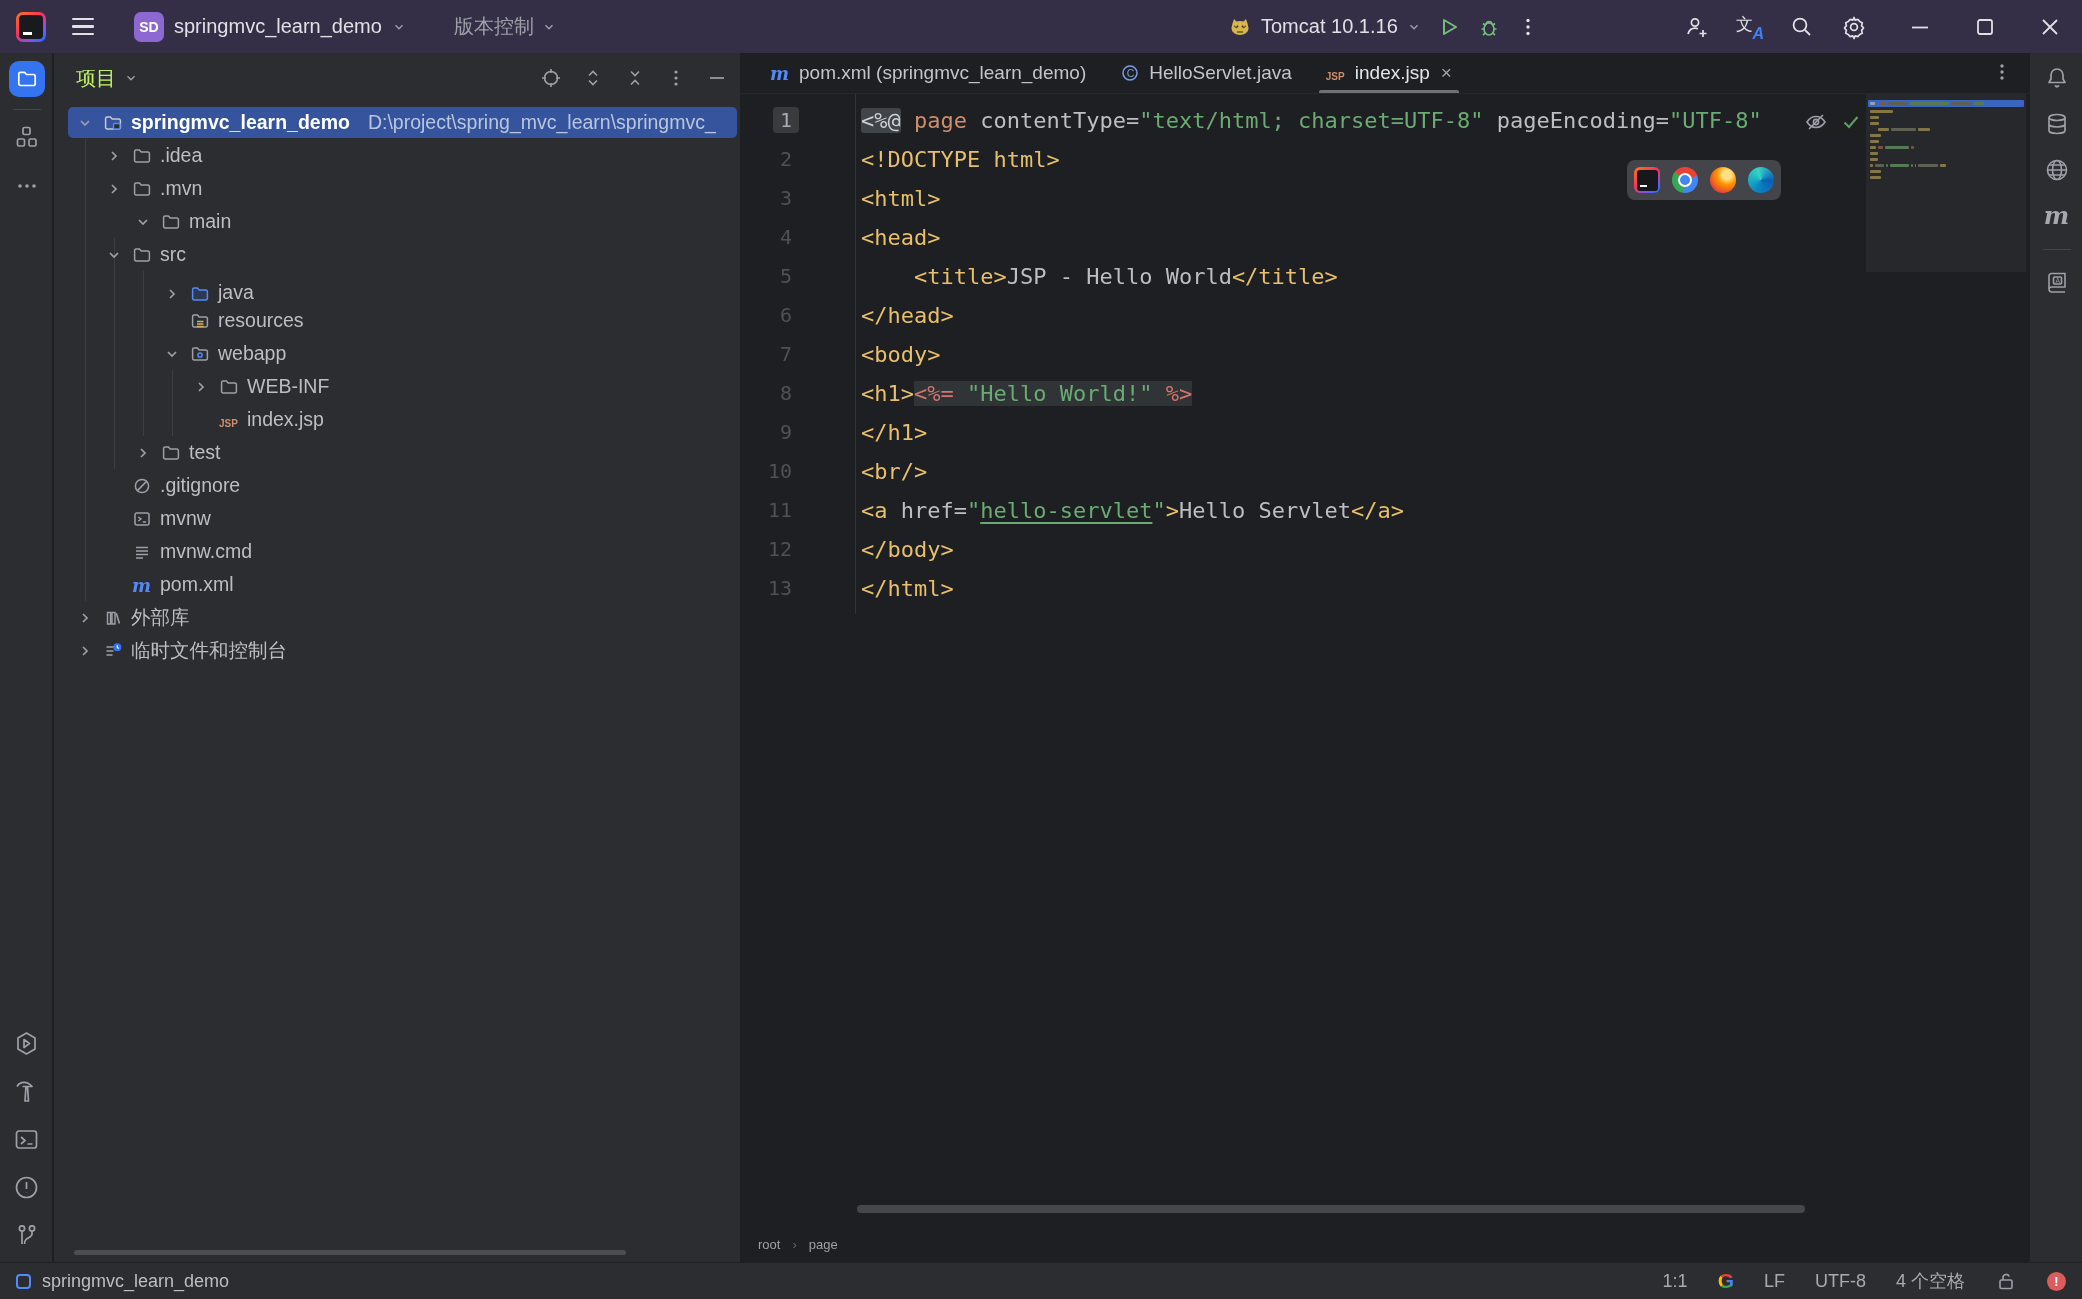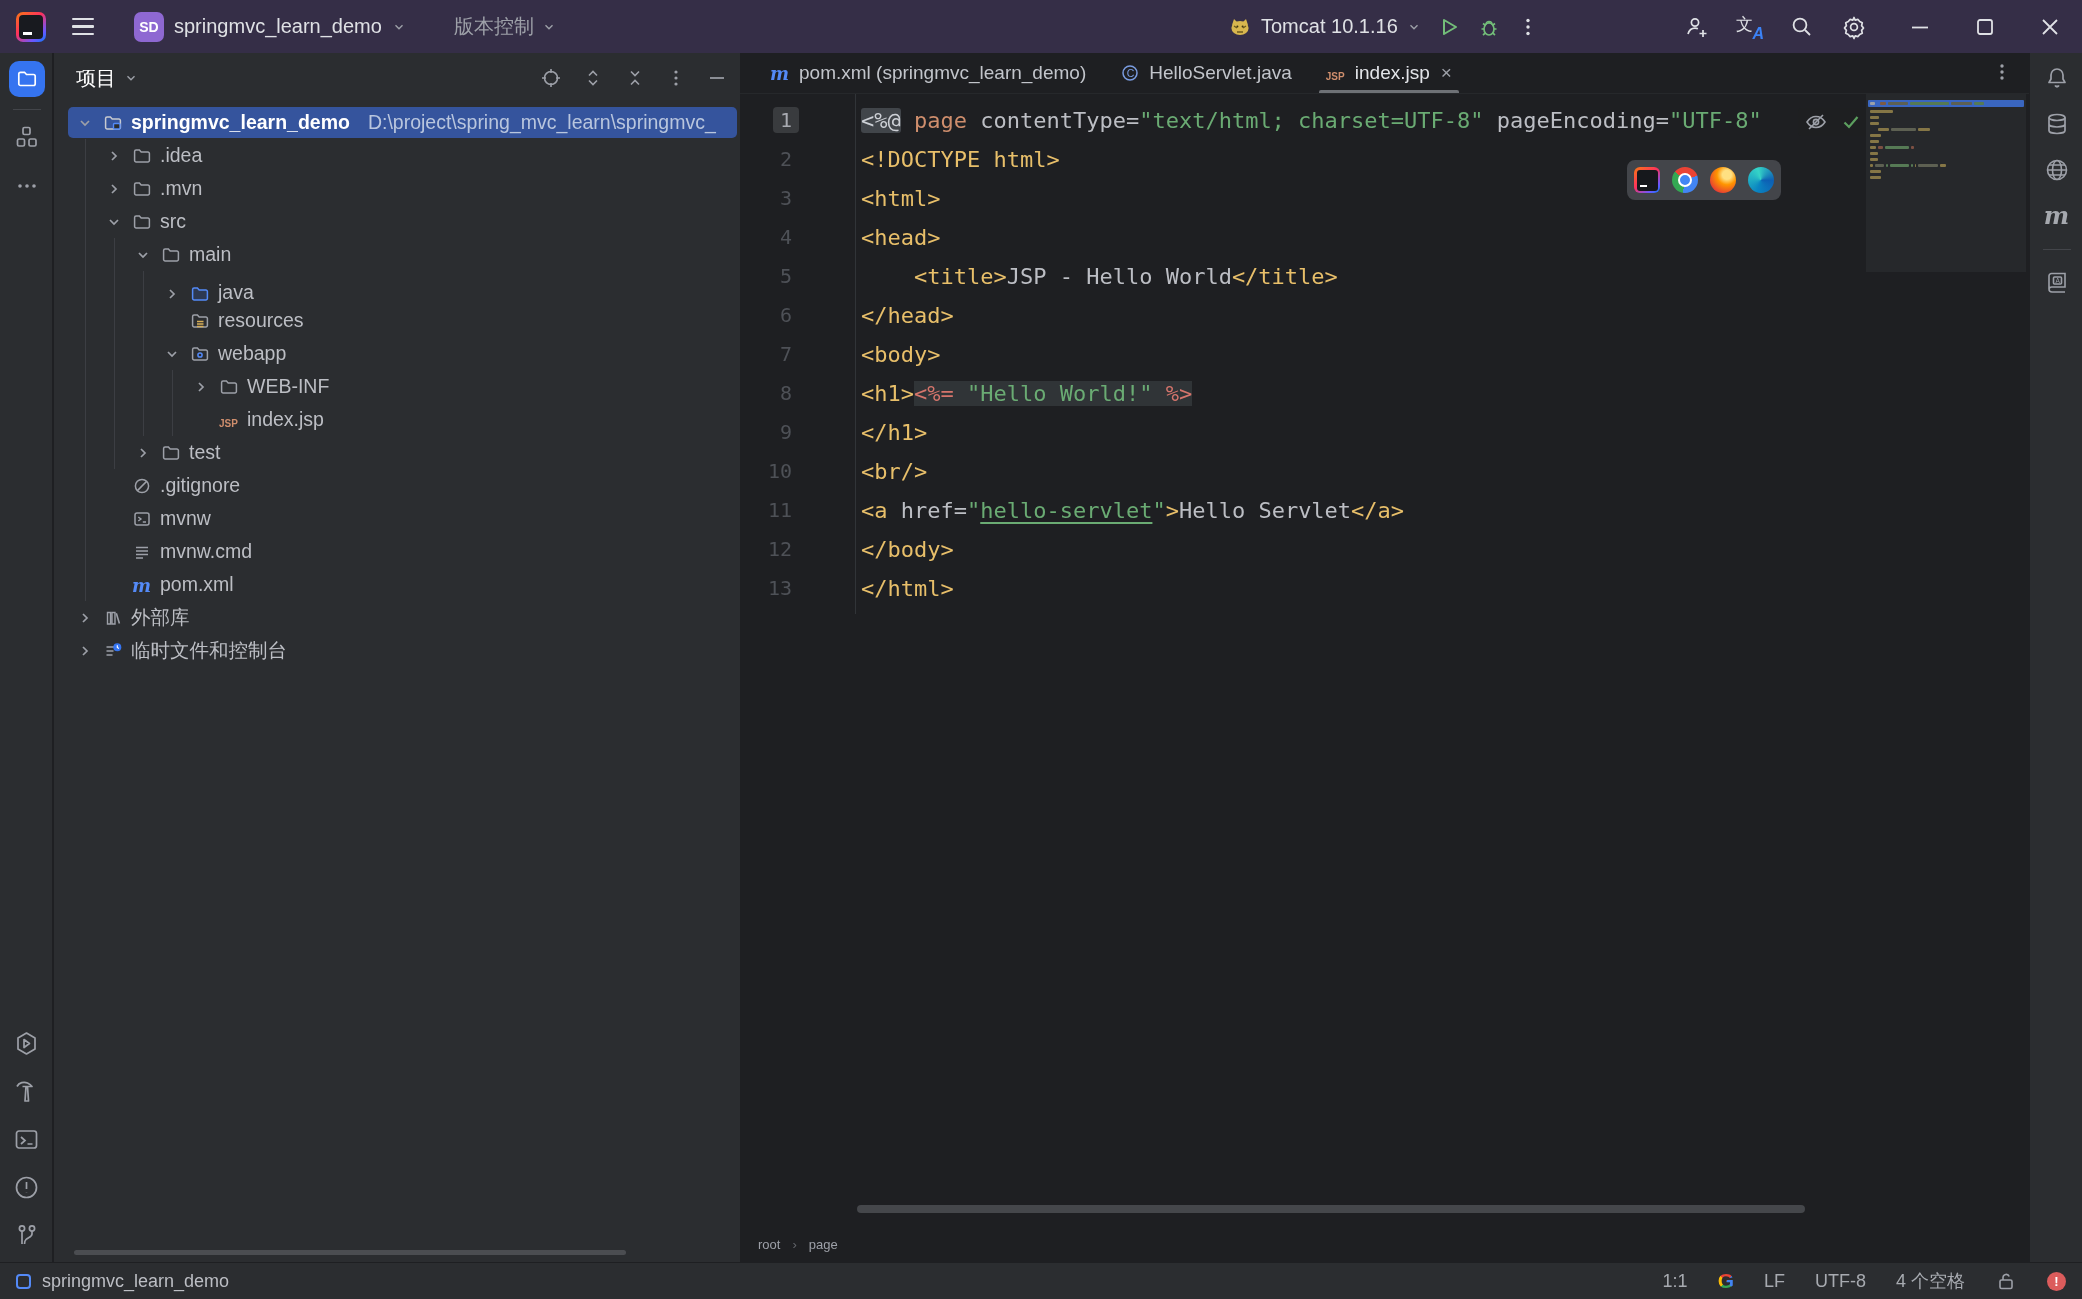--- a/index.html
+++ b/index.html
@@ -55,21 +55,21 @@
   .stripe-div { width:28px; height:1px; background:#43454a; margin:12px 0; }
   .maven-m-stripe { font-family:"DejaVu Serif",serif; font-style:italic; font-weight:bold;
     color:#a5a8ae; font-size:24px; line-height:26px; }
 
   
   .project-panel {
     position:absolute; left:54px; top:53px; width:686px; height:1209px;
     background:#2b2d30; overflow:hidden;
   }
   .pp-header { height:50px; display:flex; align-items:center; padding:0 12px 0 22px; }
-  .pp-title { color:#ffffff; font-size:20px; display:flex; align-items:center; gap:8px;justify-content:space-between; }
+  .pp-title { color:#bef264; font-size:20px; display:flex; align-items:center; gap:8px;justify-content:space-between; }
   .pp-actions { margin-left:auto; display:flex; align-items:center; gap:20px; }
   .tree { position:relative; margin-top:3px; }
   .tree-guide { position:absolute; width:1px; background:#3c3e43; }
   .tree-row { position:relative; height:33px; display:flex; align-items:center; white-space:nowrap; }
   .tree-row .chev-slot { width:20px; height:20px; margin-right:8px; flex:none; position:relative; z-index:1; }
   .tree-row .t-icon { width:20px; height:20px; margin-right:8px; flex:none; position:relative; z-index:1; }
   .tree-row .t-label { position:relative; z-index:1; color:#bcbec4; font-size:19.5px; }
   .tree-row.selected::before { content:''; position:absolute; left:14px; right:3px; top:1px; bottom:1px;
     background:#35549d; border-radius:5px; }
   .tree-row.selected .t-label { color:#ffffff; font-weight:bold; }
@@ -417,45 +417,45 @@
               <path d="M8 6l4 4-4 4" stroke="#9da0a8" stroke-width="1.7" fill="none"></path>
             </svg>
           </span>
           <span class="t-icon">
             <svg width="20" height="20" viewBox="0 0 20 20">
               <path d="M2.6 5.6a1.5 1.5 0 0 1 1.5-1.5h3.3l1.8 2h6.7a1.5 1.5 0 0 1 1.5 1.5v6.8a1.5 1.5 0 0 1-1.5 1.5H4.1a1.5 1.5 0 0 1-1.5-1.5z" stroke="#9da0a8" stroke-width="1.5" fill="none"></path>
             </svg>
           </span>
           <span class="t-label">.mvn</span>
         </div>
+        <div class="tree-row" style="padding-left: 79px;">
+          <span class="chev-slot">
+            <svg width="20" height="20" viewBox="0 0 20 20">
+              <path d="M6 8l4 4 4-4" stroke="#9da0a8" stroke-width="1.7" fill="none"></path>
+            </svg>
+          </span>
+          <span class="t-icon">
+            <svg width="20" height="20" viewBox="0 0 20 20">
+              <path d="M2.6 5.6a1.5 1.5 0 0 1 1.5-1.5h3.3l1.8 2h6.7a1.5 1.5 0 0 1 1.5 1.5v6.8a1.5 1.5 0 0 1-1.5 1.5H4.1a1.5 1.5 0 0 1-1.5-1.5z" stroke="#9da0a8" stroke-width="1.5" fill="none"></path>
+            </svg>
+          </span>
+          <span class="t-label">main</span>
+        </div>
         <div class="tree-row" style="padding-left: 50px;">
           <span class="chev-slot">
             <svg width="20" height="20" viewBox="0 0 20 20">
               <path d="M6 8l4 4 4-4" stroke="#9da0a8" stroke-width="1.7" fill="none"></path>
             </svg>
           </span>
           <span class="t-icon">
             <svg width="20" height="20" viewBox="0 0 20 20">
               <path d="M2.6 5.6a1.5 1.5 0 0 1 1.5-1.5h3.3l1.8 2h6.7a1.5 1.5 0 0 1 1.5 1.5v6.8a1.5 1.5 0 0 1-1.5 1.5H4.1a1.5 1.5 0 0 1-1.5-1.5z" stroke="#9da0a8" stroke-width="1.5" fill="none"></path>
             </svg>
           </span>
           <span class="t-label">src</span>
-        </div>
-        <div class="tree-row" style="padding-left: 79px;">
-          <span class="chev-slot">
-            <svg width="20" height="20" viewBox="0 0 20 20">
-              <path d="M6 8l4 4 4-4" stroke="#9da0a8" stroke-width="1.7" fill="none"></path>
-            </svg>
-          </span>
-          <span class="t-icon">
-            <svg width="20" height="20" viewBox="0 0 20 20">
-              <path d="M2.6 5.6a1.5 1.5 0 0 1 1.5-1.5h3.3l1.8 2h6.7a1.5 1.5 0 0 1 1.5 1.5v6.8a1.5 1.5 0 0 1-1.5 1.5H4.1a1.5 1.5 0 0 1-1.5-1.5z" stroke="#9da0a8" stroke-width="1.5" fill="none"></path>
-            </svg>
-          </span>
-          <span class="t-label">main</span>
         </div>
         <div class="tree-row" style="padding-left: 108px; align-items: flex-end;">
           <span class="chev-slot">
             <svg width="20" height="20" viewBox="0 0 20 20">
               <path d="M8 6l4 4-4 4" stroke="#9da0a8" stroke-width="1.7" fill="none"></path>
             </svg>
           </span>
           <span class="t-icon">
             <svg width="20" height="20" viewBox="0 0 20 20">
               <path d="M2.6 5.6a1.5 1.5 0 0 1 1.5-1.5h3.3l1.8 2h6.7a1.5 1.5 0 0 1 1.5 1.5v6.8a1.5 1.5 0 0 1-1.5 1.5H4.1a1.5 1.5 0 0 1-1.5-1.5z" stroke="#548af7" stroke-width="1.5" fill="rgba(53,116,240,.18)"></path>

